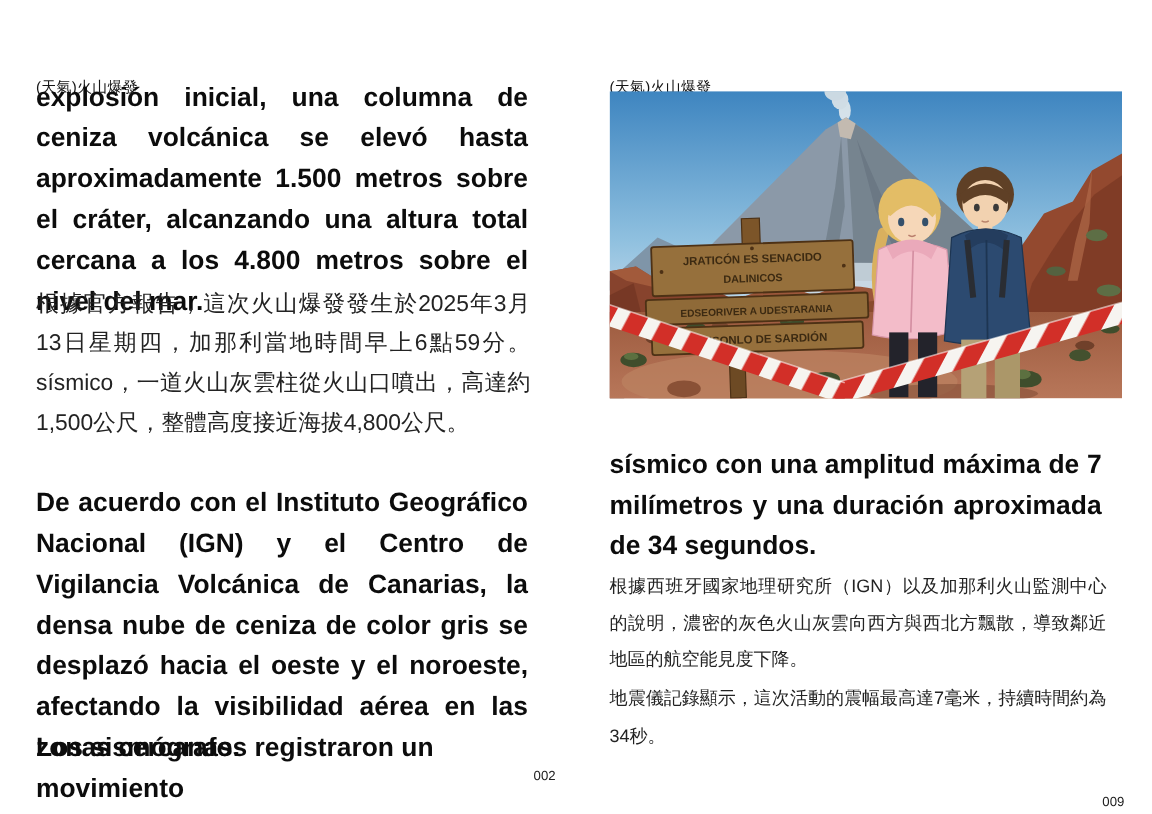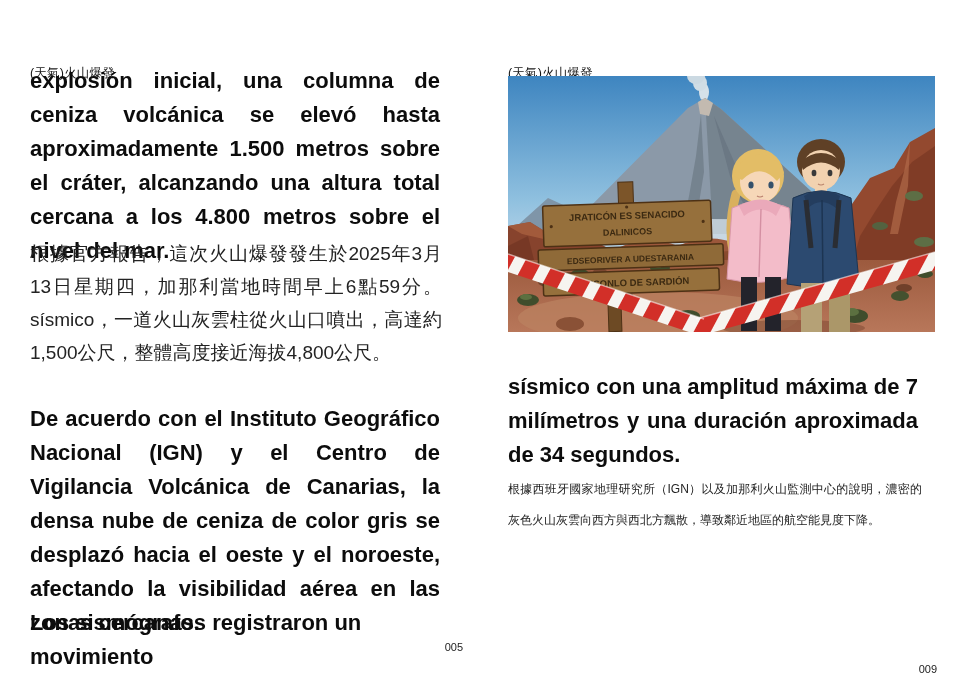--- a/index.html
+++ b/index.html
@@ -3,21 +3,21 @@
 <meta charset="utf-8">
 <style>
   html,body{margin:0;padding:0;background:#ffffff;}
   .stage{position:relative;width:960px;height:678px;background:#ffffff;overflow:hidden;
          font-family:"Liberation Sans","DejaVu Sans",sans-serif;}
   .abs{position:absolute;}
   .page-header{font-size:12.5px;color:#151515;letter-spacing:0.2px;margin-top:39px;}
   .es{font-weight:700;font-size:22px;line-height:34px;text-align:justify;color:#0c0c0c;}
   .es-last{text-align:left;}
   .zh{font-weight:400;font-size:19px;line-height:33px;text-align:justify;color:#232323;}
-  .zh-r{font-size:12px;line-height:30.5px;}
+  .zh-r{font-size:15px;line-height:30.5px;}
   .page-number{font-size:11px;color:#222;text-align:right;}
   .hdr-l{left:30px;top:26px;}
   .p-es1{left:30px;top:64px;width:410px;}
   .p-zh1{left:30px;top:237px;width:412px;}
   .p-es2{left:30px;top:402px;width:410px;}
   .p-es3{left:30px;top:606px;width:410px;}
   .pn-l{left:30px;top:641px;width:433px;}
   .hdr-r{left:508px;top:26px;}
   .illus{left:508px;top:76px;width:427px;height:256px;}
   .illus svg{display:block;width:100%;height:100%;}
@@ -30,21 +30,21 @@
 </head>
 <body>
 
 <div class="stage">
 
   <div class="abs page-header hdr-l">(天氣)火山爆發</div>
   <div class="abs es p-es1">explosión inicial, una columna de ceniza volcánica se elevó hasta aproximadamente 1.500 metros sobre el cráter, alcanzando una altura total cercana a los 4.800 metros sobre el nivel del mar.</div>
   <div class="abs zh p-zh1">根據官方報告，這次火山爆發發生於2025年3月13日星期四，加那利當地時間早上6點59分。sísmico，一道火山灰雲柱從火山口噴出，高達約1,500公尺，整體高度接近海拔4,800公尺。</div>
   <div class="abs es es-last p-es3">Los sismógrafos registraron un movimiento</div>
   <div class="abs es p-es2">De acuerdo con el Instituto Geográfico Nacional (IGN) y el Centro de Vigilancia Volcánica de Canarias, la densa nube de ceniza de color gris se desplazó hacia el oeste y el noroeste, afectando la visibilidad aérea en las zonas cercanas.</div>
-  <div class="abs page-number pn-l">005</div>
+  <div class="abs page-number pn-l">002</div>
 
   <div class="abs page-header hdr-r">(天氣)火山爆發</div>
 
   <div class="abs illus">
     <svg viewBox="0 0 427 256" preserveAspectRatio="none">
       <defs>
         <linearGradient id="sky" x1="0" y1="0" x2="0" y2="1">
           <stop offset="0" stop-color="#3e85c0"></stop>
           <stop offset="0.65" stop-color="#8fc0df"></stop>
           <stop offset="1" stop-color="#c6dcec"></stop>
@@ -177,15 +177,16 @@
         <polygon points="0,178 196,243 196,261 0,196" fill="url(#tp)"></polygon>
         <polygon points="188,243 427,176 427,194 188,261" fill="url(#tp)"></polygon>
         <path d="M0,178 L196,243" stroke="#ffffff" stroke-width="1.4" opacity="0.55"></path>
         <path d="M188,243 L427,176" stroke="#ffffff" stroke-width="1.4" opacity="0.55"></path>
       </g>
     </svg>
   </div>
 
   <div class="abs es p-es4">sísmico con una amplitud máxima de 7 milímetros y una duración aproximada de 34 segundos.</div>
   <div class="abs zh zh-r p-zh2">根據西班牙國家地理研究所（IGN）以及加那利火山監測中心的說明，濃密的灰色火山灰雲向西方與西北方飄散，導致鄰近地區的航空能見度下降。</div>
+  <div class="abs zh zh-r p-zh3">地震儀記錄顯示，這次活動的震幅最高達7毫米，持續時間約為34秒。</div>
   <div class="abs page-number pn-r">009</div>
 
 </div>
 
 </body></html>

